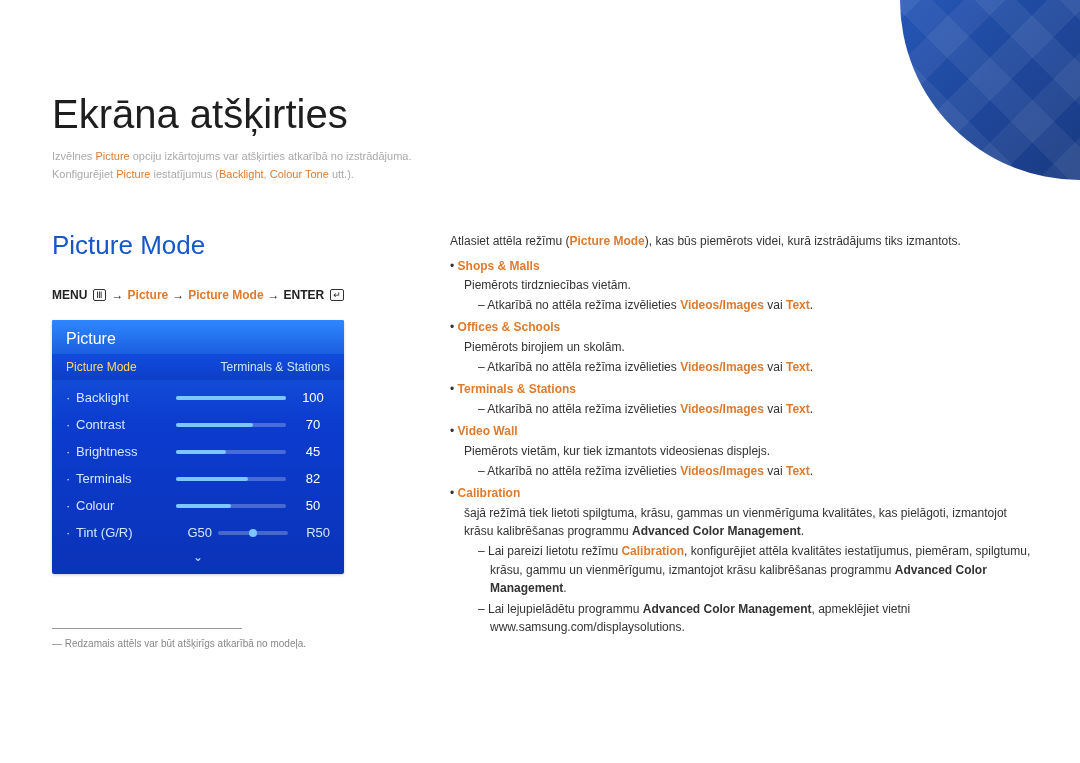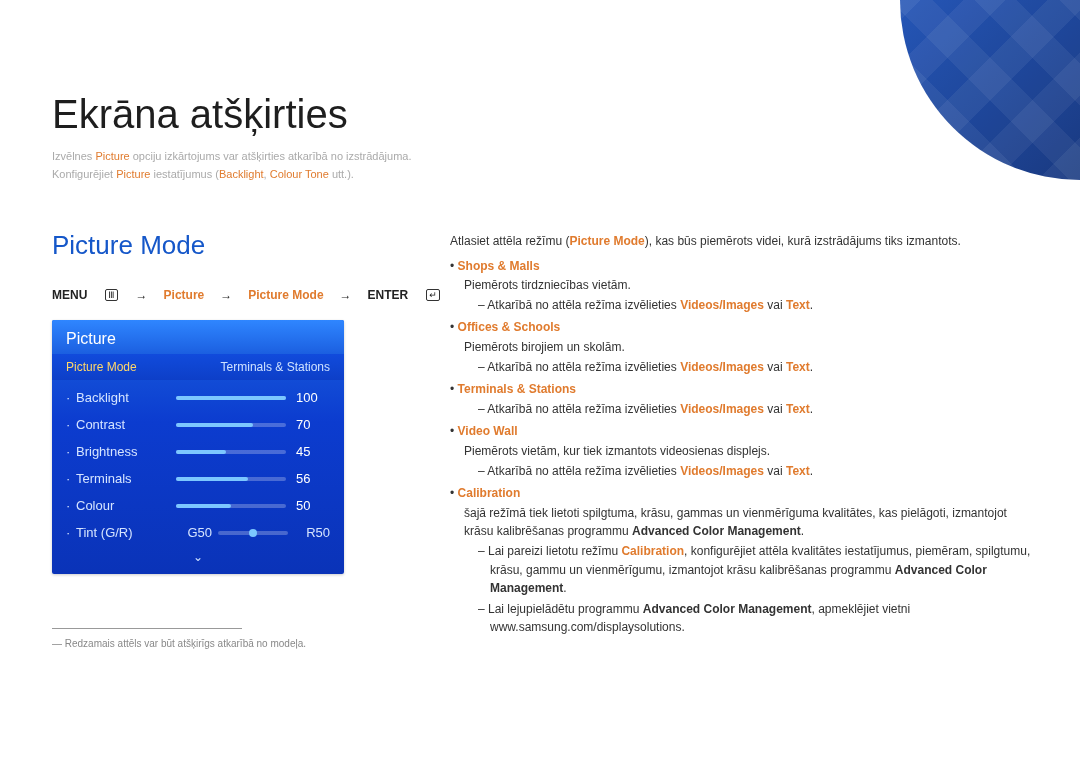--- a/index.html
+++ b/index.html
@@ -48,21 +48,21 @@
     left: 52px; top: 230px;
     font-size: 26px;
     color: #1557c9;
     font-weight: 400;
   }
   .breadcrumb {
     position: absolute;
     left: 52px; top: 288px;
     font-size: 12px;
     color: #222;
-    display:flex; align-items:center; gap:16px; flex-wrap:wrap;
+    display:flex; align-items:center; gap:4px; flex-wrap:wrap;
   }
   .breadcrumb .menu-strong { font-weight: 700; }
   .breadcrumb .bc-o { color: #e07b2e; font-weight:700; }
   .ibox {
     display:inline-block; border:1px solid #333; border-radius:2px;
     font-size:9px; padding:0 2px; line-height:11px; height:12px;
     vertical-align: middle; margin: 0 2px;
   }
   
   .osd {
@@ -99,21 +99,21 @@
   .osd-row .lbl { flex: 0 0 100px; }
   .osd-row .bar-wrap { flex:1; display:flex; align-items:center; }
   .osd-row .bar {
     flex:1; height:4px; background: rgba(255,255,255,0.25);
     border-radius:2px; position:relative; margin-right:10px;
   }
   .osd-row .bar .fill {
     position:absolute; left:0; top:0; bottom:0;
     background:#7cc7ff; border-radius:2px;
   }
-  .osd-row .val { width:34px; text-align:left; color:#fff; }
+  .osd-row .val { width:34px; text-align:center; color:#fff; }
   .tint-row .tint-left { width:36px; text-align:right; color:#d5e4ff; margin-right:6px;}
   .tint-row .tint-right { width:36px; text-align:right; color:#d5e4ff; margin-left:6px;}
   .tint-row .tint-bar {
     flex:1; height:4px; background: rgba(255,255,255,0.25); border-radius:2px; position:relative;
   }
   .tint-row .tint-bar .knob {
     position:absolute; top:50%; transform:translate(-50%,-50%);
     width:8px; height:8px; border-radius:50%; background:#7cc7ff;
   }
   .osd-arrow {
@@ -209,21 +209,21 @@
           <span class="val">45</span>
         </div>
     </div>
     <div class="osd-row">
       <span class="dot">·</span>
         <span class="lbl">Terminals</span>
       <div class="bar-wrap">
           <div class="bar">
             <div class="fill" style="width:65%"></div>
           </div>
-          <span class="val">56</span>
+          <span class="val">82</span>
         </div>
     </div>
     <div class="osd-row">
       <span class="dot">·</span>
         <span class="lbl">Colour</span>
       <div class="bar-wrap">
           <div class="bar">
             <div class="fill" style="width:50%"></div>
           </div>
           <span class="val">50</span>

